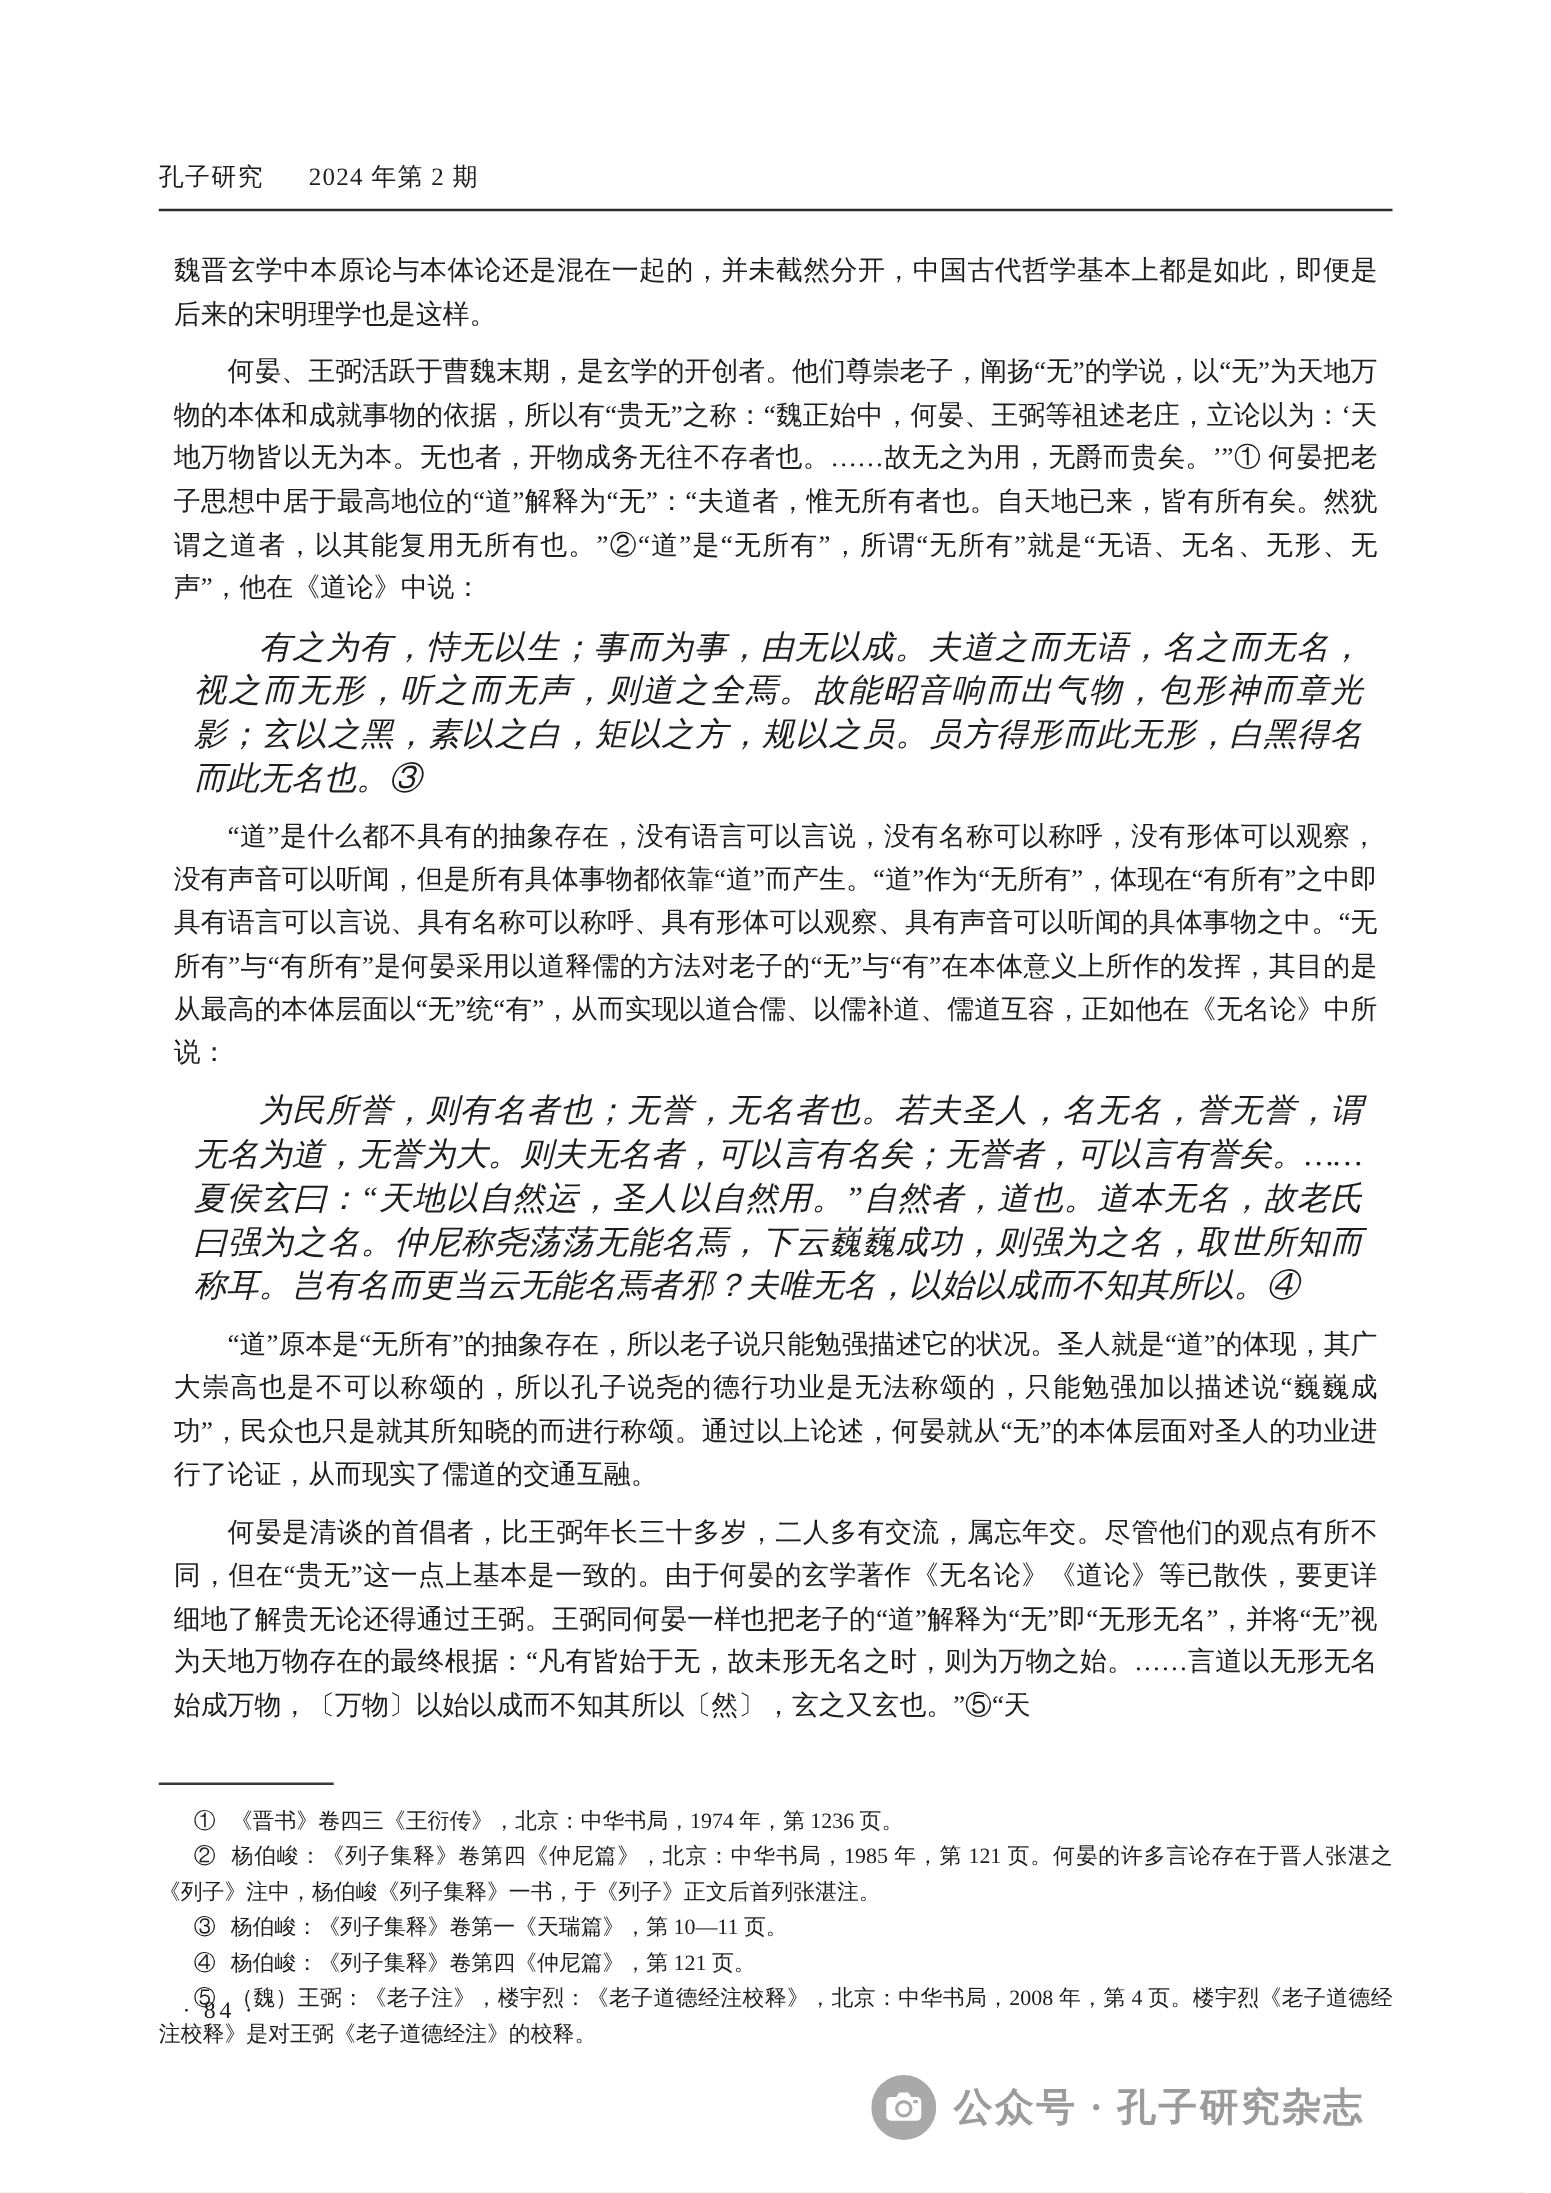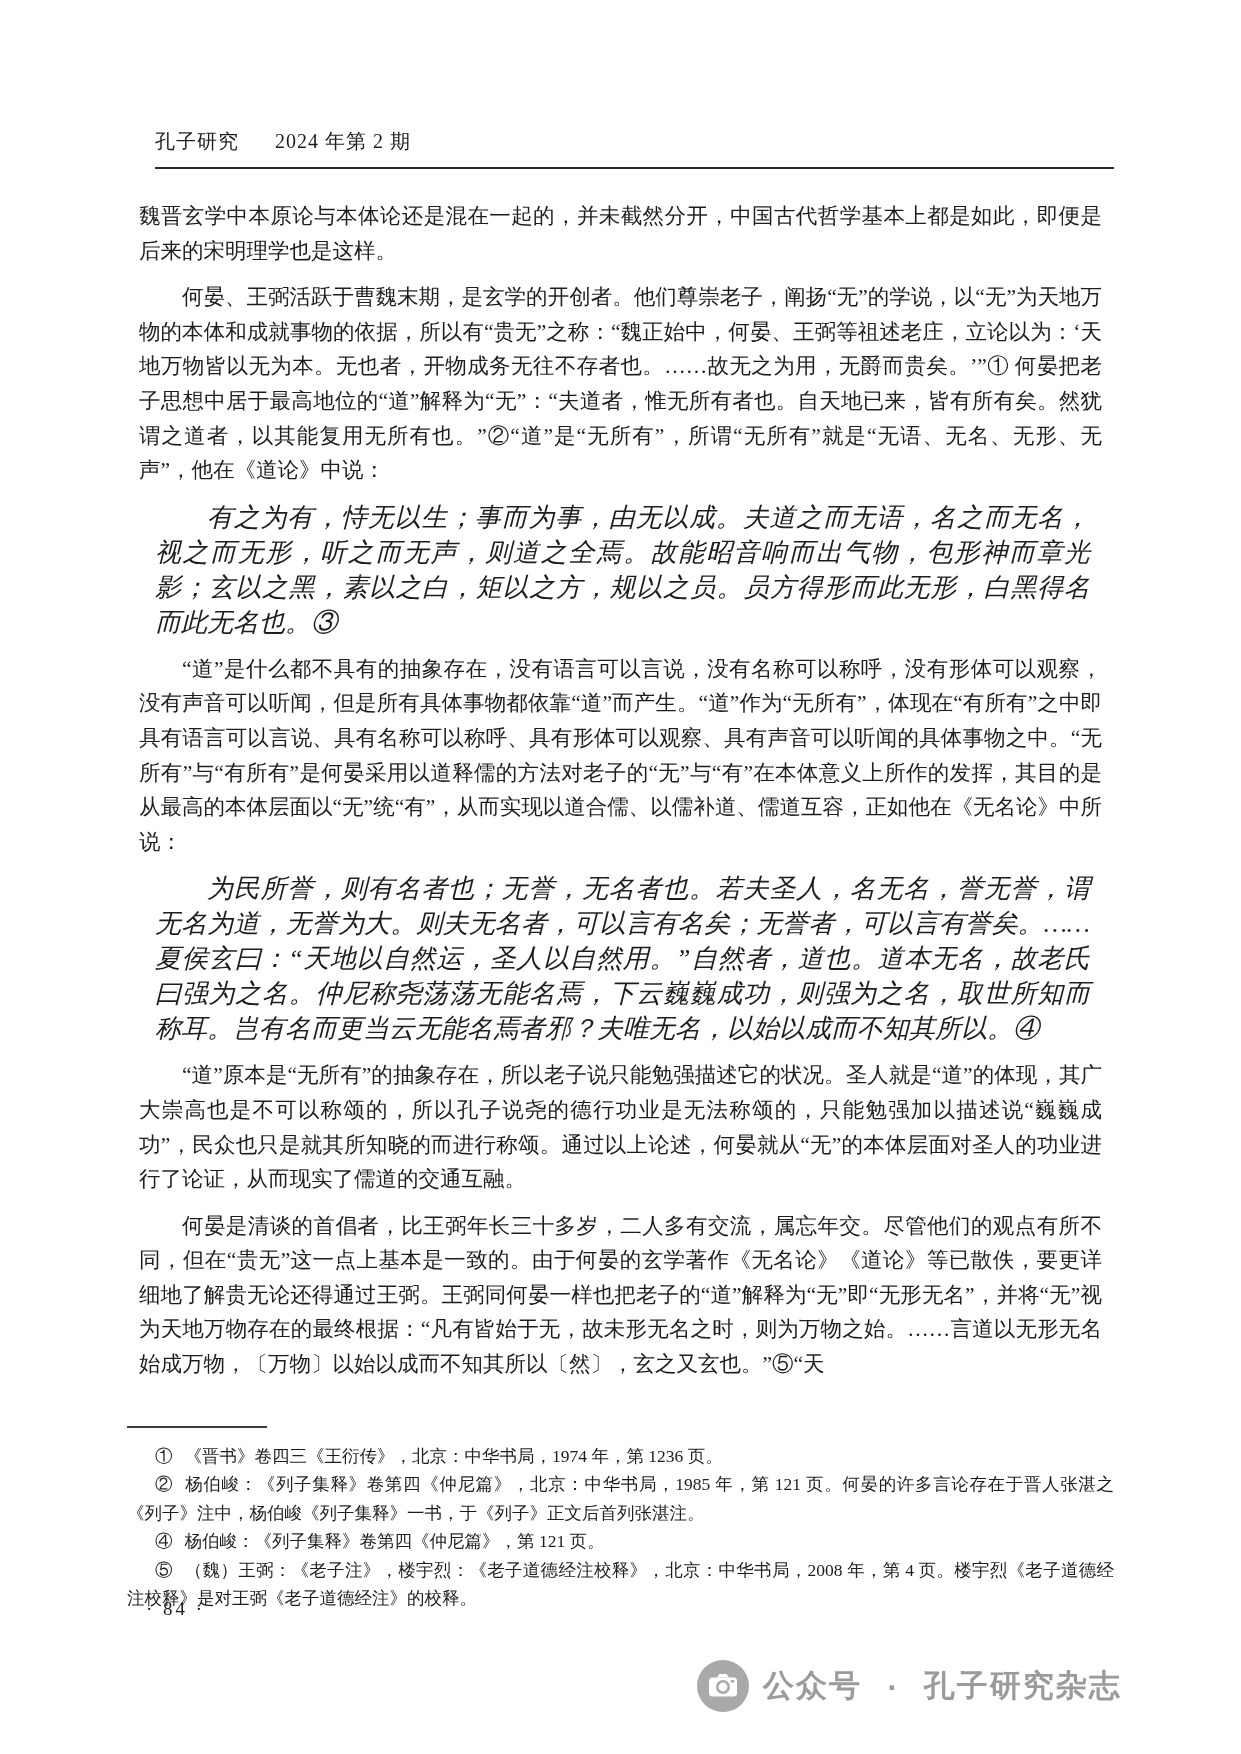--- a/index.html
+++ b/index.html
@@ -12,21 +12,20 @@
     padding:128px 127px 0 127px;
     font-family:"Liberation Serif","DejaVu Serif",serif;
     color:#1d1d1d;
     overflow:hidden;
   }
   .running-head {
     display:flex; align-items:flex-end; gap:36px;
     font-size:20px; letter-spacing:1px;
     padding-bottom:12px;
     border-bottom:2px solid #2b2b2b;
-    margin-left:28px;
   }
   .body-text {
     margin-top:30px;
     font-size:21.5px;
     line-height:34.6px;
     text-align:justify;
     text-justify:inter-ideograph;
   }
   .body-text p { margin:12px; }
   .para { text-indent:2em; }
@@ -54,21 +53,21 @@
     position:absolute;
     left:146px; top:1598px;
     font-size:19px;
     letter-spacing:3px;
   }
   .watermark {
     position:absolute;
     left:697px; top:1660px;
     display:flex; align-items:center; gap:14px;
     color:#9b9b9b;
-    font-family:Liberation Mono, monospace;
+    font-family:Liberation Serif, serif;
     font-size:31px; font-weight:600;
     letter-spacing:2px;
   }
   .watermark svg { display:block; }
 </style>
 </head>
 <body>
 
 <div class="page">
 
@@ -89,20 +88,23 @@
 
   <div class="footnotes">
     <div class="fn-rule"></div>
     <p class="footnote">
       <span class="fn-marker">①</span><span>《晋书》卷四三《王衍传》，北京：中华书局，1974 年，第 1236 页。</span>
     </p>
     <p class="footnote">
       <span class="fn-marker">②</span><span>杨伯峻：《列子集释》卷第四《仲尼篇》，北京：中华书局，1985 年，第 121 页。何晏的许多言论存在于晋人张湛之《列子》注中，杨伯峻《列子集释》一书，于《列子》正文后首列张湛注。</span>
     </p>
     <p class="footnote">
+      <span class="fn-marker">③</span><span>杨伯峻：《列子集释》卷第一《天瑞篇》，第 10—11 页。</span>
+    </p>
+    <p class="footnote">
       <span class="fn-marker">④</span><span>杨伯峻：《列子集释》卷第四《仲尼篇》，第 121 页。</span>
     </p>
     <p class="footnote">
       <span class="fn-marker">⑤</span><span>（魏）王弼：《老子注》，楼宇烈：《老子道德经注校释》，北京：中华书局，2008 年，第 4 页。楼宇烈《老子道德经注校释》是对王弼《老子道德经注》的校释。</span>
     </p>
   </div>
 
   <div class="page-number">· 84 ·</div>
 
   <div class="watermark">

